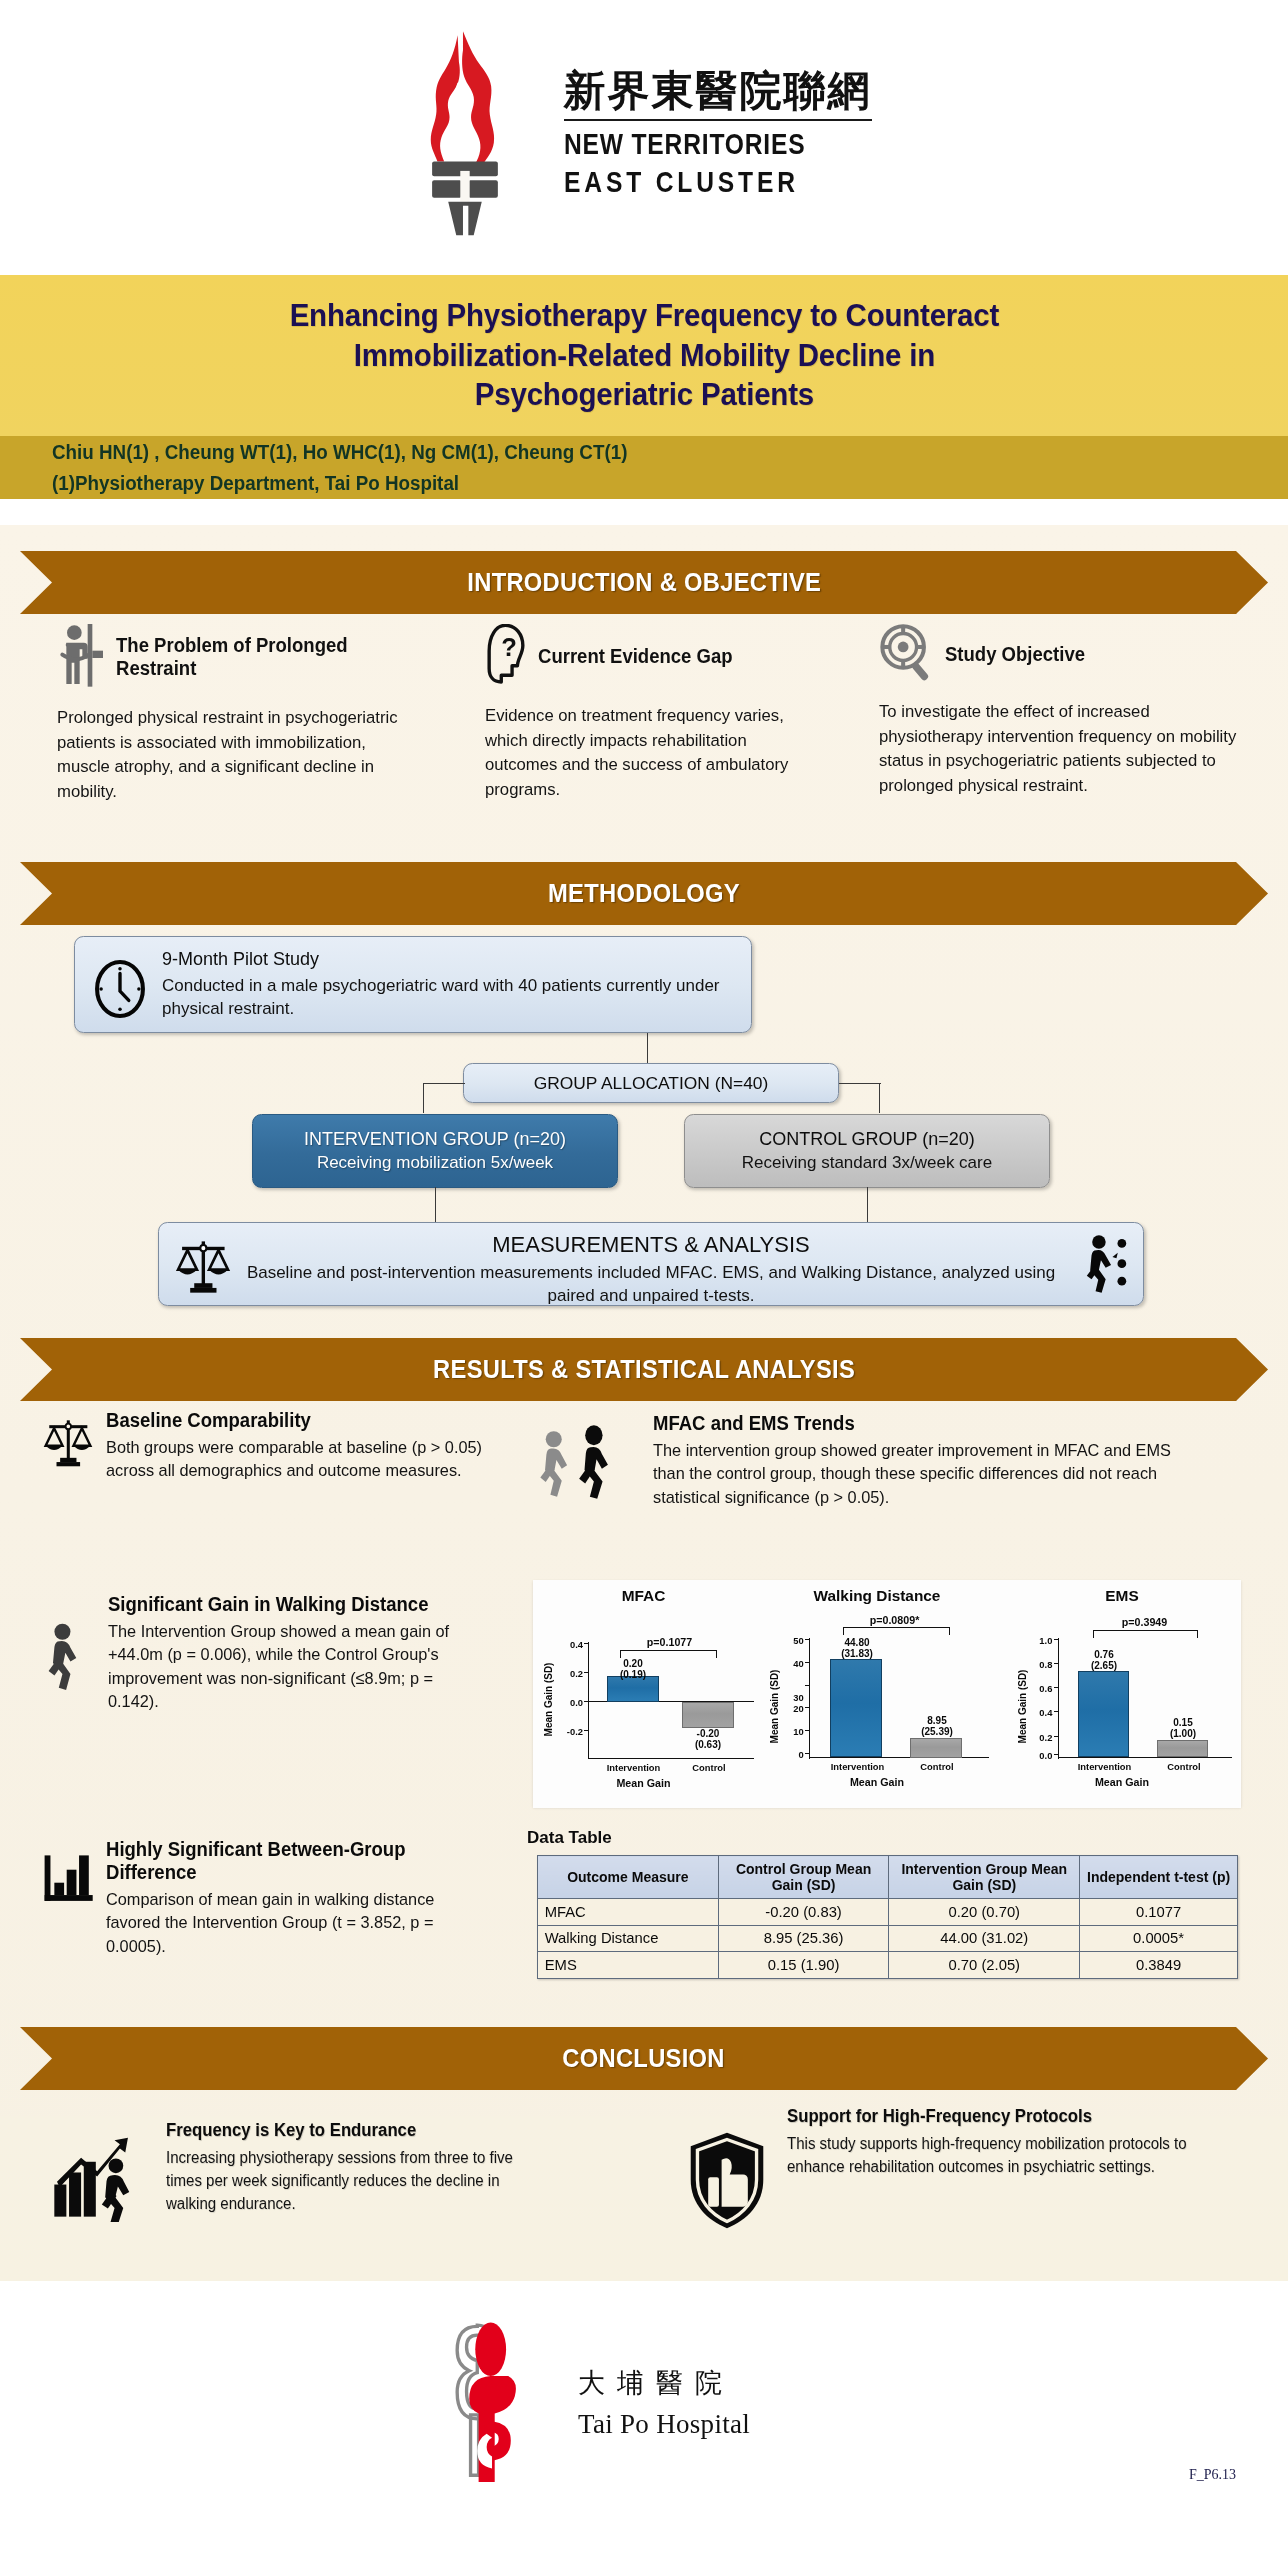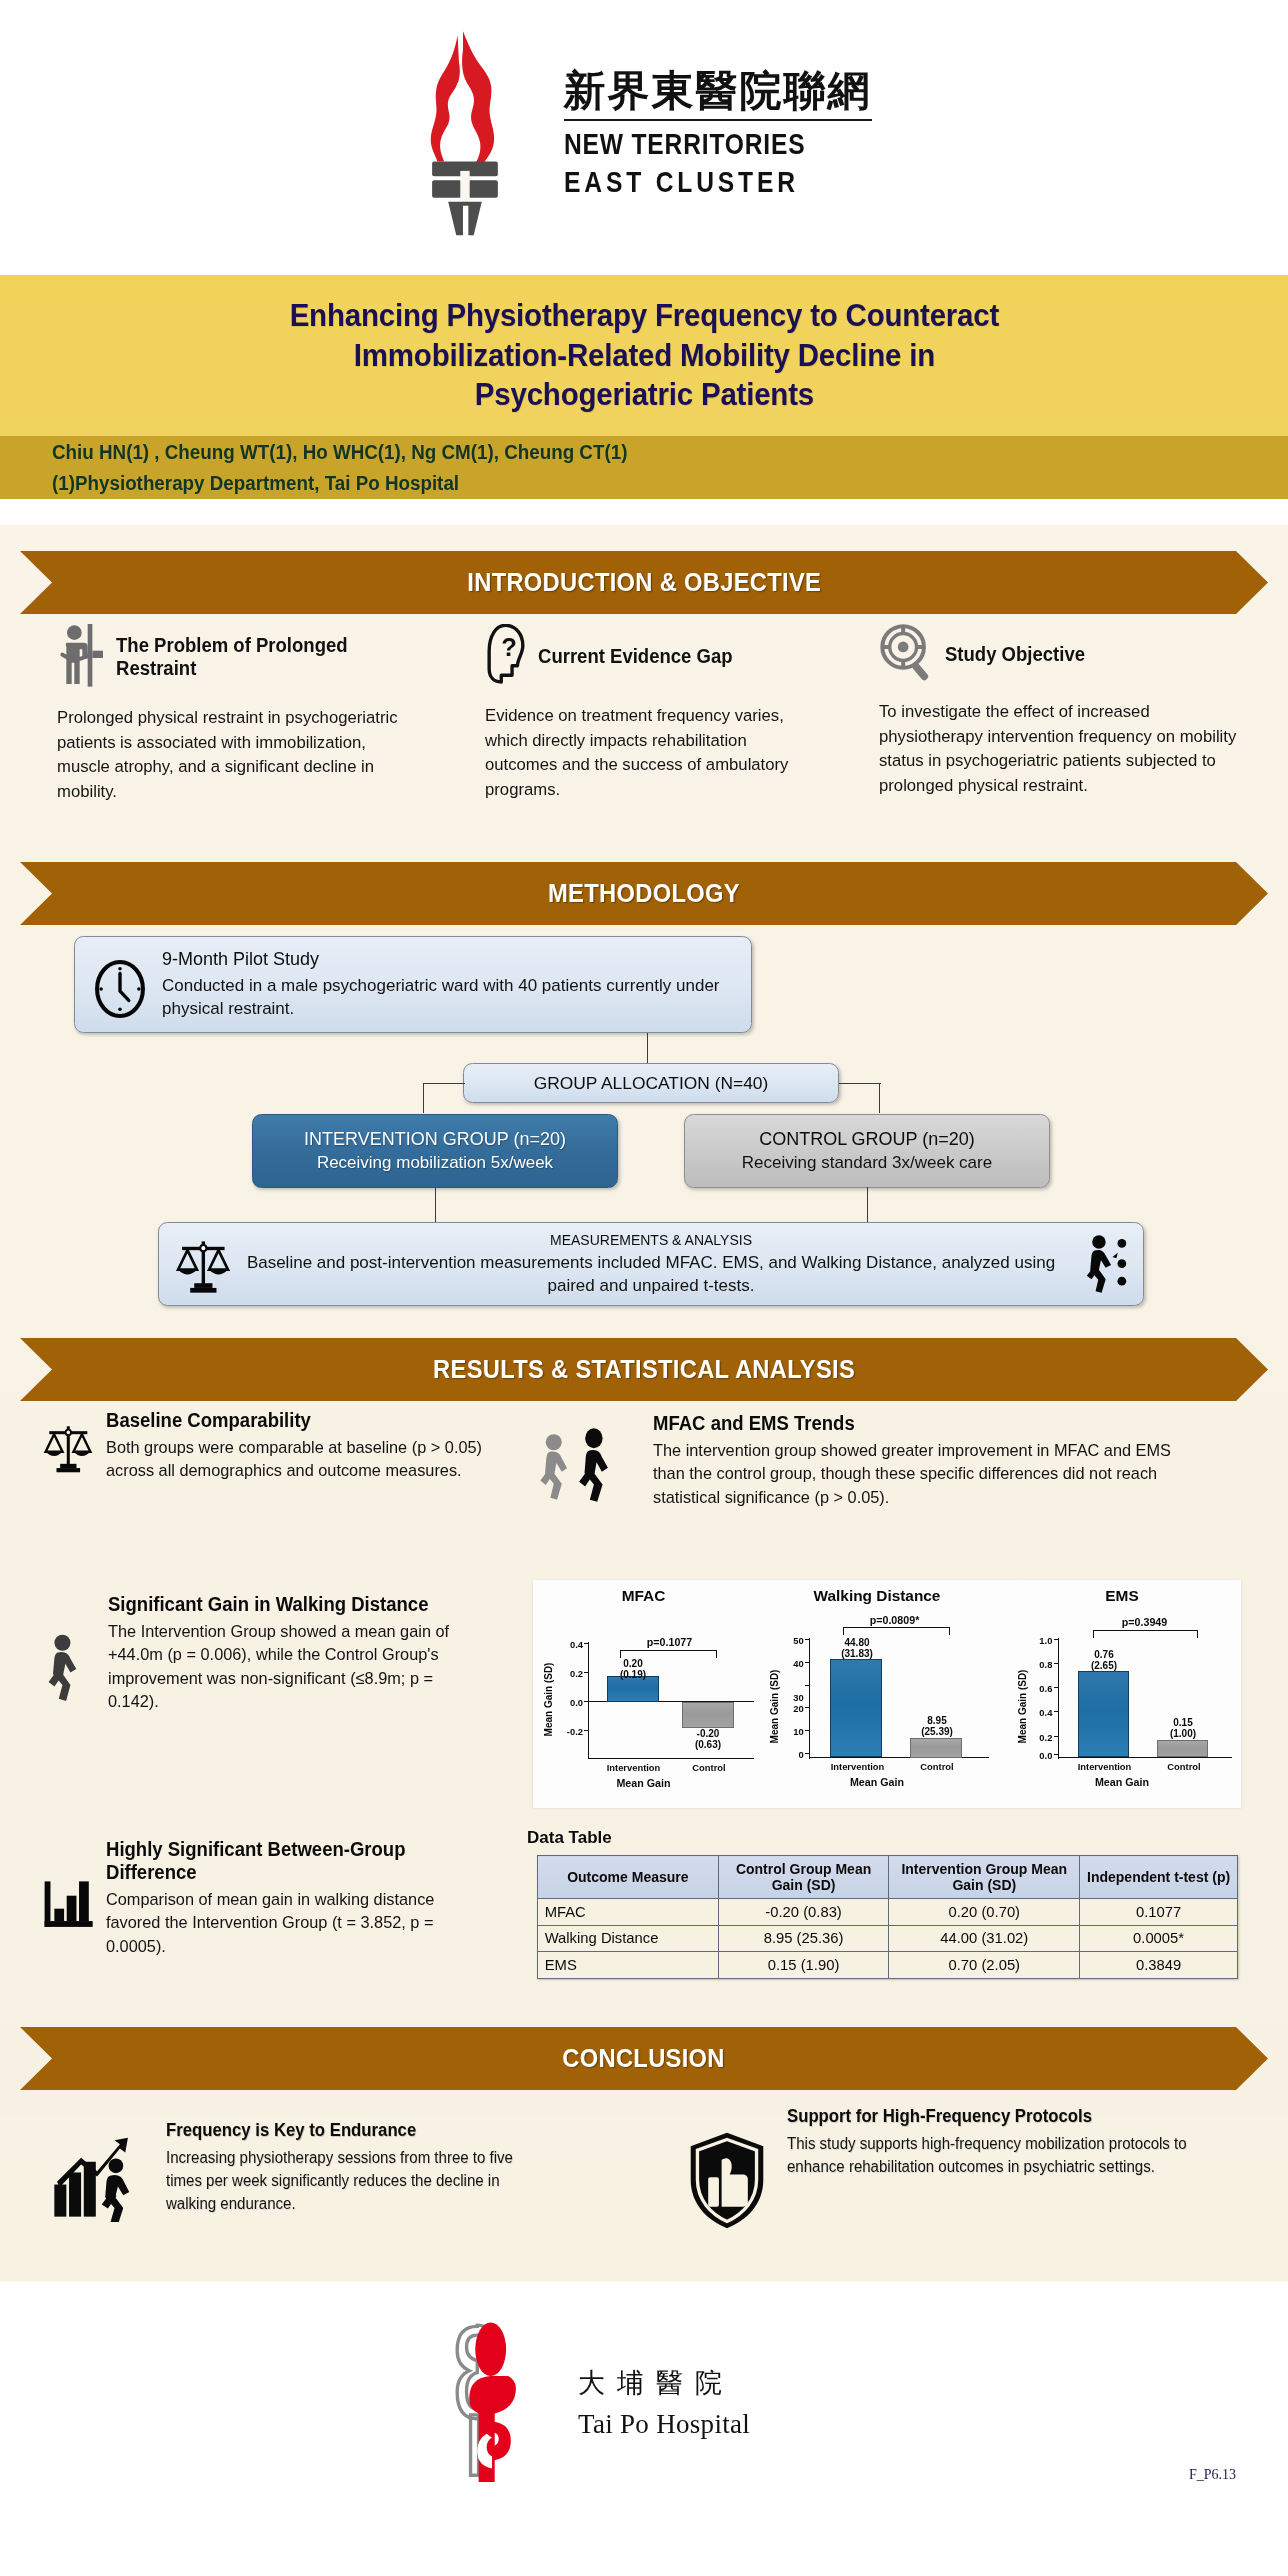--- a/index.html
+++ b/index.html
@@ -105,21 +105,21 @@
   .fb-light { background: linear-gradient(180deg,#e7eef7 0%,#dde7f2 52%,#cfdcec 100%); }
   .fb-blue  { background: linear-gradient(180deg,#3f7bab 0%,#336b99 55%,#2d6491 100%); border-color:#2a5a82; }
   .fb-gray  { background: linear-gradient(180deg,#d8d8d8 0%,#c9c9c9 55%,#bdbdbd 100%); border-color:#8e8e8e; }
   .fb-title { font-weight: 400; color:#0d0d0d; }
   .fb-title.white { color:#fff; text-shadow: 0.7px 0.7px 1.3px rgba(0,0,0,.35); }
   .fb-sub { color:#121212; }
   .fb-sub.white { color:#fff; text-shadow: 0.7px 0.7px 1.3px rgba(0,0,0,.35); }
   .conn { position: absolute; background: #3a3a3a; }
 
   
-  .res-item { position: absolute; display: flex; gap: 12px; align-items: center; }
+  .res-item { position: absolute; display: flex; gap: 12px; }
   .res-txt-title {
     font-weight: 700; font-size: 19.5px; color: #0b0b0b; line-height: 1.18;
     transform: scaleX(0.95); transform-origin: left center;
   }
   .res-txt-body {
     margin-top: 4px; font-size: 17px; color: #131313; line-height: 1.38;
     transform: scaleX(0.96); transform-origin: left top;
   }
 
   
@@ -380,21 +380,21 @@
         <circle cx="28" cy="12" r="10" fill="#080808"></circle>
         <path d="M24 24 q10 -2 14 8 l8 14 -8 4 -7 -11 -3 14 10 14 -6 20 -9 -2 4 -17 -12 -14 2 -22 q1 -8 7 -8 z" fill="#080808"></path>
         <path d="M22 46 l-12 16 7 5 11 -15 z" fill="#080808"></path>
         <circle cx="62" cy="14" r="6.5" fill="#080808"></circle>
         <circle cx="62" cy="44" r="6.5" fill="#080808"></circle>
         <circle cx="62" cy="70" r="6.5" fill="#080808"></circle>
         <path d="M48 34 l8 -6 -2 8 z" fill="#080808"></path>
       </svg>
     </span>
     <div style="padding-top:9.4px; text-align:center;">
-      <div class="fb-title" style="font-size:14px;">MEASUREMENTS &amp; ANALYSIS</div>
+      <div class="fb-title" style="font-size:22px;">MEASUREMENTS &amp; ANALYSIS</div>
       <div class="fb-sub" style="font-size:17px; line-height:1.35; margin-top:4px; padding:0 87px;">Baseline and post-intervention measurements included MFAC. EMS, and Walking Distance, analyzed using paired and unpaired t-tests.</div>
     </div>
   </div>
 
   <div class="band" style="left:20px; top:1338px; width:1248px;">
     <span class="band-label">RESULTS &amp; STATISTICAL ANALYSIS</span>
   </div>
 
   <div class="res-item" style="left:42px; top:1409px; width:456px;">
     <span style="flex:0 0 auto; padding-top:5.4px;">

